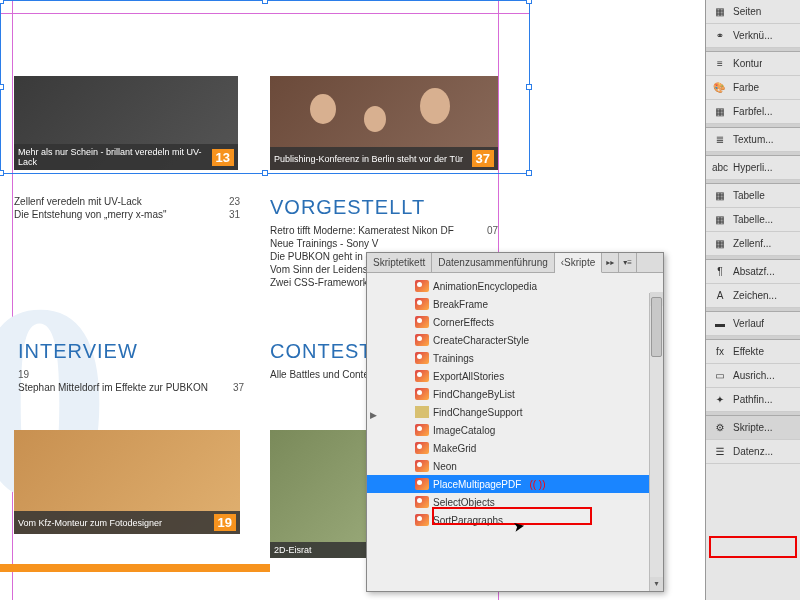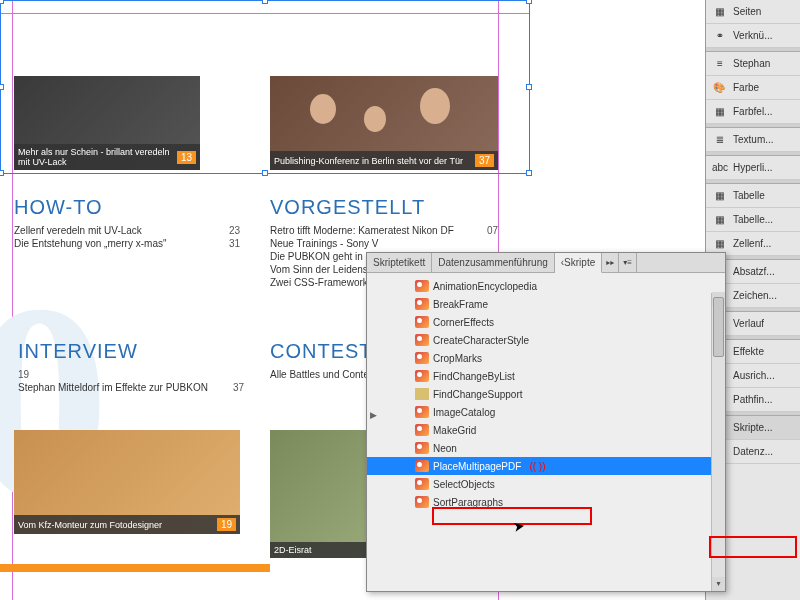--- a/index.html
+++ b/index.html
@@ -19,26 +19,26 @@
 .guide-v{position:absolute;top:0;bottom:0;border-left:1px solid #d76bd7;width:0}
 .guide-h{position:absolute;left:0;right:0;border-top:1px solid #d76bd7;height:0}
 .doc{position:absolute;left:14px;top:0;width:500px}
 .article{position:absolute}
 .art-img{background:#555;width:100%;position:relative}
 .art-img.dia{background:linear-gradient(135deg,#3a3a3a,#555)}
 .art-img.conf{background:linear-gradient(135deg,#6b4a3a,#8a6a5a)}
 .art-img.hair{background:linear-gradient(135deg,#c89050,#e0b070)}
 .art-img.rail{background:linear-gradient(135deg,#7a8a5a,#9aaa7a)}
 .caption{position:absolute;bottom:0;left:0;right:0;background:rgba(50,50,50,0.85);color:#fff;font-size:9px;padding:3px 4px;display:flex;justify-content:space-between;align-items:center}
-.caption .num{background:#f7931e;padding:1px 4px;font-size:10px;font-weight:normal}
+.caption .num{background:#f7931e;padding:1px 4px;font-size:13px;font-weight:bold}
 .section-title{font-family:"Trebuchet MS",sans-serif;font-weight:300;color:#2a6fb5;letter-spacing:1px;font-size:20px;margin-bottom:6px}
 .toc-line{font-size:10px;color:#333;display:flex;justify-content:space-between;margin-bottom:2px}
 .toc-line .pg{color:#555}
 .big-zero{position:absolute;left:-30px;top:240px;font-size:280px;color:#e8f0f8;font-weight:bold;z-index:0;font-family:"Trebuchet MS"}
-.scripts-panel{position:absolute;left:366px;top:252px;width:360px;height:340px;background:#eee;border:1px solid #888;box-shadow:2px 2px 6px rgba(0,0,0,0.3);z-index:50}
+.scripts-panel{position:absolute;left:366px;top:252px;width:298px;height:340px;background:#eee;border:1px solid #888;box-shadow:2px 2px 6px rgba(0,0,0,0.3);z-index:50}
 .scripts-tabs{display:flex;background:#dcdcdc;border-bottom:1px solid #aaa;height:20px;font-size:10px;align-items:stretch}
 .scripts-tab{padding:3px 6px;border-right:1px solid #aaa;color:#444;cursor:pointer;display:flex;align-items:center}
 .scripts-tab.active{background:#eee;border-bottom:1px solid #eee;margin-bottom:-1px}
 .scripts-tab.arrow{font-size:8px;padding:3px 4px}
 .scripts-body{padding:4px 0;height:calc(100% - 20px);overflow:hidden;position:relative}
 .script-row{display:flex;align-items:center;padding:2px 6px 2px 48px;font-size:10px;color:#333;cursor:pointer;height:18px}
 .script-row .sicon{width:14px;height:12px;margin-right:4px;display:inline-block;background:linear-gradient(135deg,#d44,#fa4);border-radius:2px;position:relative}
 .script-row .sicon::after{content:"";position:absolute;left:2px;top:2px;width:5px;height:5px;background:#fff;border-radius:50%}
 .script-row.folder .sicon{background:#d8c070;border-radius:0}
 .script-row.folder .sicon::after{display:none}
@@ -73,42 +73,41 @@
     <div class="sel-handle ml"></div>
       <div class="sel-handle mr"></div>
     <div class="sel-handle bl"></div>
       <div class="sel-handle bm"></div>
       <div class="sel-handle br"></div>
   </div>
 
   <div class="big-zero">0</div>
 
   <div class="doc">
-    <div class="article" style="left:0;top:76px;width:186px">
+    <div class="article" style="left:0;top:76px;width:224px">
       <div class="art-img dia" style="height:94px">
         <div class="caption">
             <span>Mehr als nur Schein - brillant veredeln mit UV-Lack</span>
             <span class="num">13</span>
           </div>
       </div>
     </div>
     <div class="article" style="left:256px;top:76px;width:228px">
       <div class="art-img conf" style="height:94px">
         <div class="face" style="left:40px;top:18px;width:26px;height:30px"></div>
         <div class="face" style="left:94px;top:30px;width:22px;height:26px"></div>
         <div class="face" style="left:150px;top:12px;width:30px;height:36px"></div>
         <div class="caption">
             <span>Publishing-Konferenz in Berlin steht vor der Tür</span>
             <span class="num">37</span>
           </div>
       </div>
     </div>
 
     <div class="article" style="left:0;top:196px;width:226px;z-index:2">
-      <div class="section-title">HOW-TO</div>
       <div id="sec1-lines">
           <div class="toc-line">
             <span>Zellenf veredeln mit UV-Lack</span>
             <span class="pg">23</span>
           </div>
           <div class="toc-line">
             <span>Die Entstehung von „merry x-mas"</span>
             <span class="pg">31</span>
           </div>
         </div>
@@ -202,21 +201,25 @@
         <div class="script-row">
           <span class="sicon"></span>
           <span>CornerEffects</span>
         </div>
         <div class="script-row">
           <span class="sicon"></span>
           <span>CreateCharacterStyle</span>
         </div>
         <div class="script-row">
           <span class="sicon"></span>
-          <span>CropMarks</span>
+          <span>Trainings</span>
+        </div>
+        <div class="script-row">
+          <span class="sicon"></span>
+          <span>ExportAllStories</span>
         </div>
         <div class="script-row">
           <span class="sicon"></span>
           <span>FindChangeByList</span>
         </div>
         <div class="script-row folder">
           <span class="sicon"></span>
           <span>FindChangeSupport</span>
         </div>
         <div class="script-row">
@@ -260,21 +263,21 @@
         <span class="pi-icon">▦</span>
         <span class="pi-label">Seiten</span>
       </div>
       <div class="panel-item">
         <span class="pi-icon">⚭</span>
         <span class="pi-label">Verknü...</span>
       </div>
       <div class="panel-divider"></div>
       <div class="panel-item">
         <span class="pi-icon">≡</span>
-        <span class="pi-label">Stephan</span>
+        <span class="pi-label">Kontur</span>
       </div>
       <div class="panel-item">
         <span class="pi-icon">🎨</span>
         <span class="pi-label">Farbe</span>
       </div>
       <div class="panel-item">
         <span class="pi-icon">▦</span>
         <span class="pi-label">Farbfel...</span>
       </div>
       <div class="panel-divider"></div>

